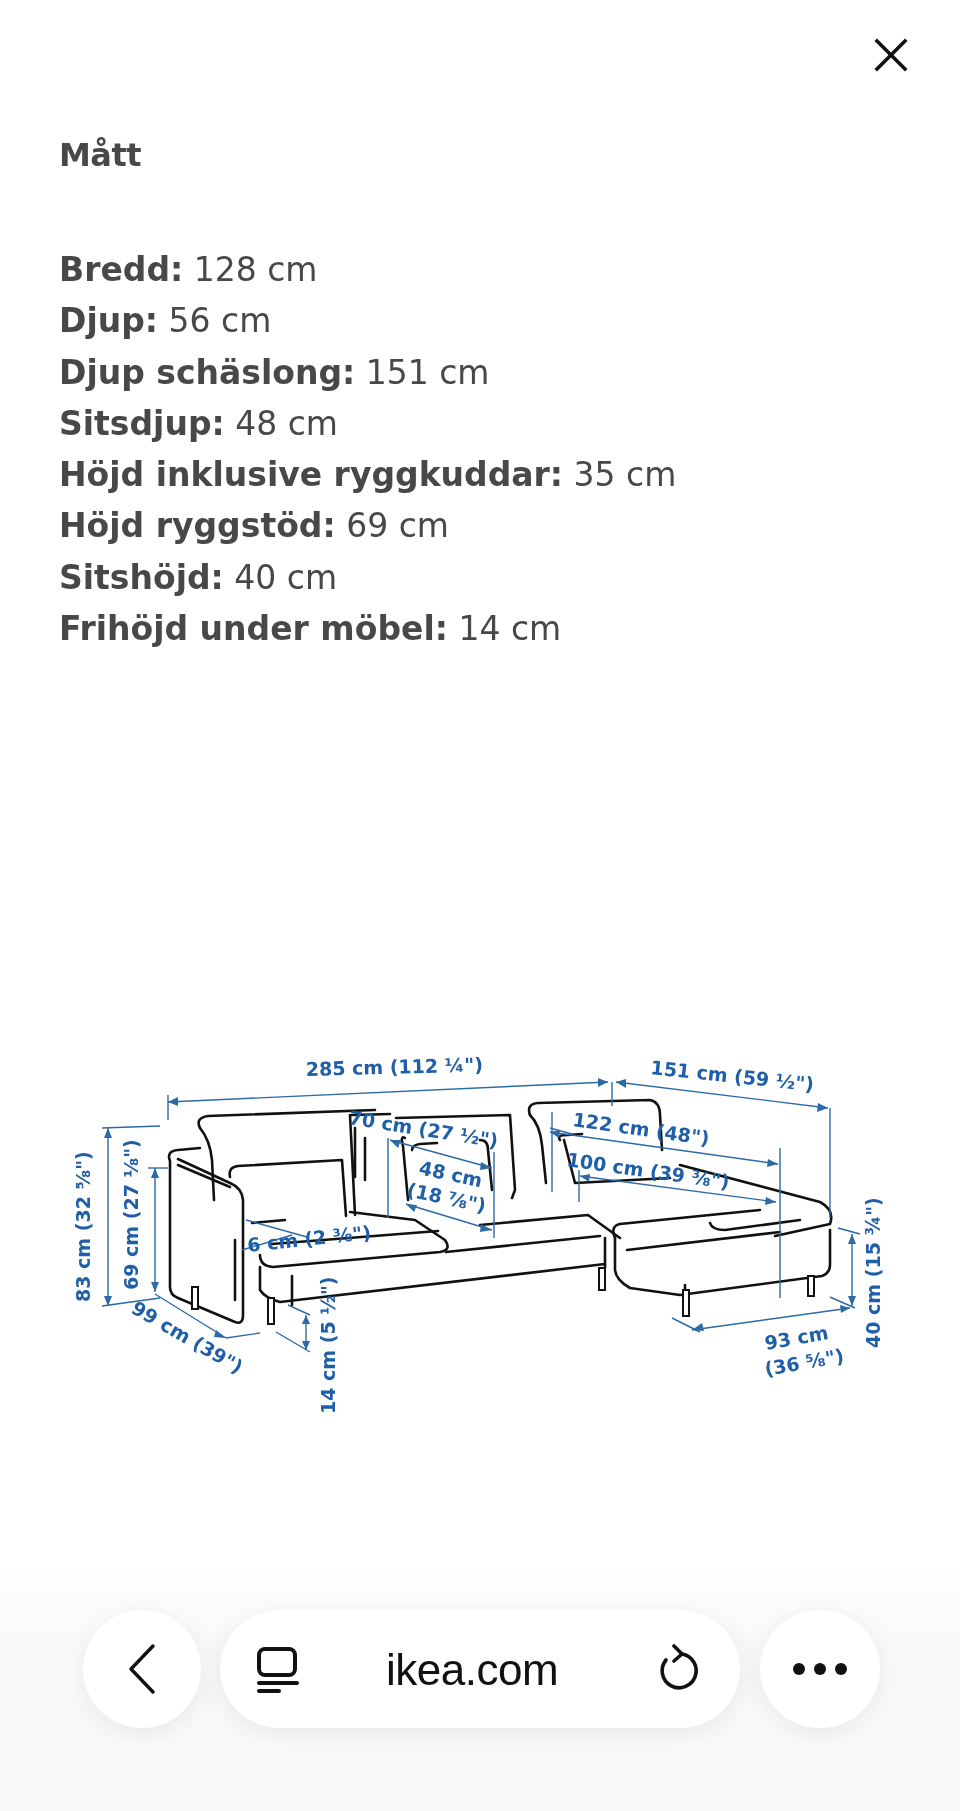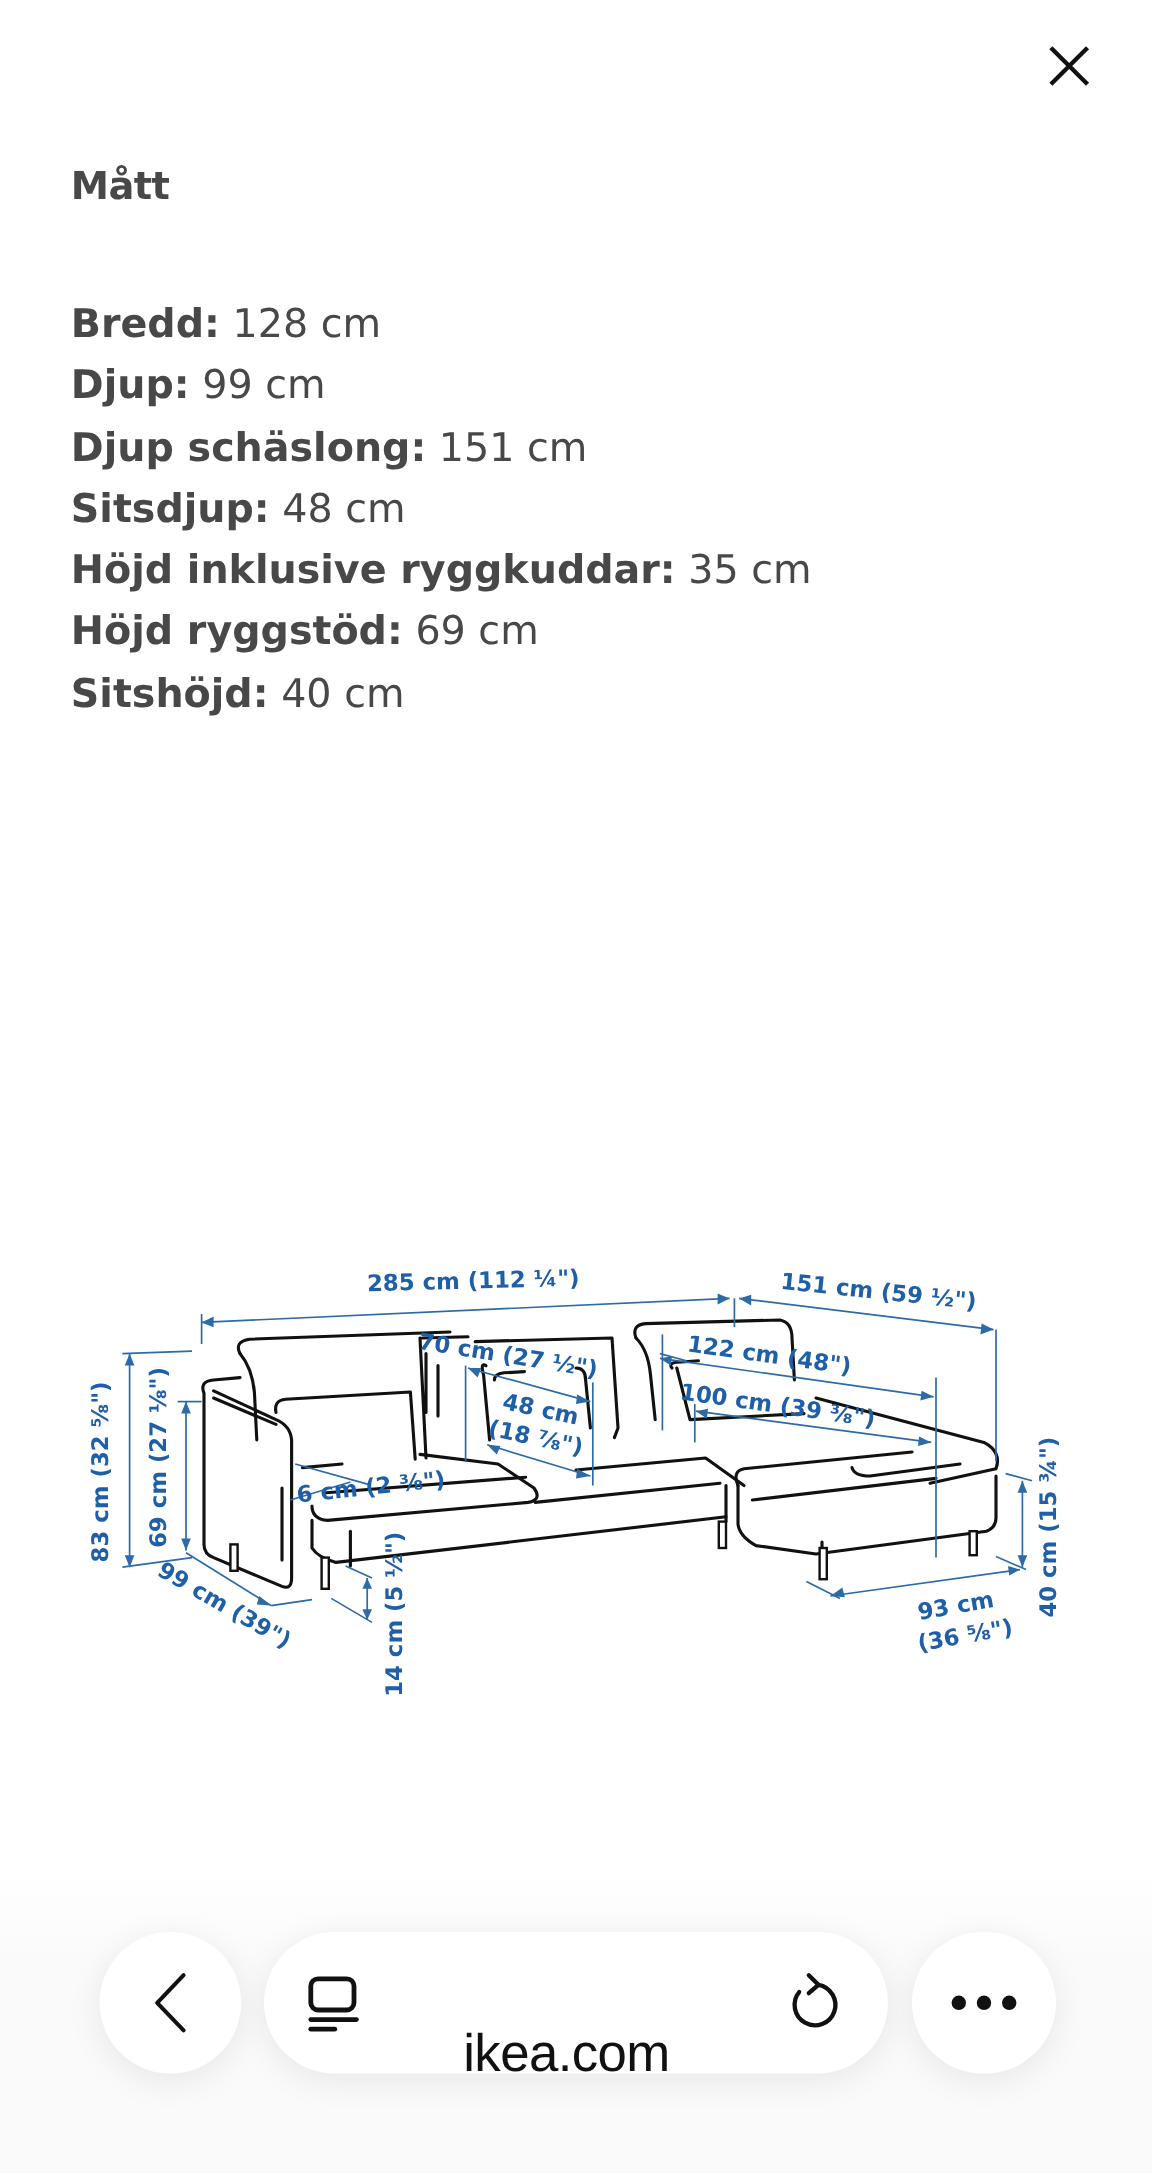--- a/index.html
+++ b/index.html
@@ -114,21 +114,20 @@
     }
     .url-text {
       position: absolute;
       left: 166px;
       top: 38px;
       font-family: "Liberation Sans", sans-serif;
       font-size: 44px;
       line-height: 44px;
       color: #111;
       letter-spacing: -0.5px;
-      margin-top: 42px;
     }
     .reader-icon {
       position: absolute;
       left: 36px; top: 36px;
       width: 44px; height: 48px;
     }
     .reload-icon {
       position: absolute;
       left: 432px; top: 34px;
       width: 48px; height: 50px;
@@ -143,26 +142,27 @@
     <svg width="34" height="34" viewBox="0 0 34 34">
       <line x1="3" y1="3" x2="31" y2="31" stroke="#111" stroke-width="3.6" stroke-linecap="square"></line>
       <line x1="31" y1="3" x2="3" y2="31" stroke="#111" stroke-width="3.6" stroke-linecap="square"></line>
     </svg>
   </div>
 
   <h1 class="page-title">Mått</h1>
 
   <ul class="spec-list">
     <li class="spec-row"><span class="spec-label">Bredd:</span> <span class="spec-value">128 cm</span></li>
-    <li class="spec-row"><span class="spec-label">Djup:</span> <span class="spec-value">99 cm</span></li>
+    <li class="spec-row"><span class="spec-label">Djup:</span> <span class="spec-value">56 cm</span></li>
     <li class="spec-row"><span class="spec-label">Djup schäslong:</span> <span class="spec-value">151 cm</span></li>
     <li class="spec-row"><span class="spec-label">Sitsdjup:</span> <span class="spec-value">48 cm</span></li>
     <li class="spec-row"><span class="spec-label">Höjd inklusive ryggkuddar:</span> <span class="spec-value">35 cm</span></li>
     <li class="spec-row"><span class="spec-label">Höjd ryggstöd:</span> <span class="spec-value">69 cm</span></li>
     <li class="spec-row"><span class="spec-label">Sitshöjd:</span> <span class="spec-value">40 cm</span></li>
+    <li class="spec-row"><span class="spec-label">Frihöjd under möbel:</span> <span class="spec-value">14 cm</span></li>
   </ul>
 
   <div class="diagram">
     <svg width="850" height="390" viewBox="0 0 850 390">
 
       <g>
 
         <path class="line-black" d="M140 88 Q135 78 148 76 L315 70"></path>
         <path class="line-black" d="M140 88 Q150 100 152 120 L154 160"></path>
 

